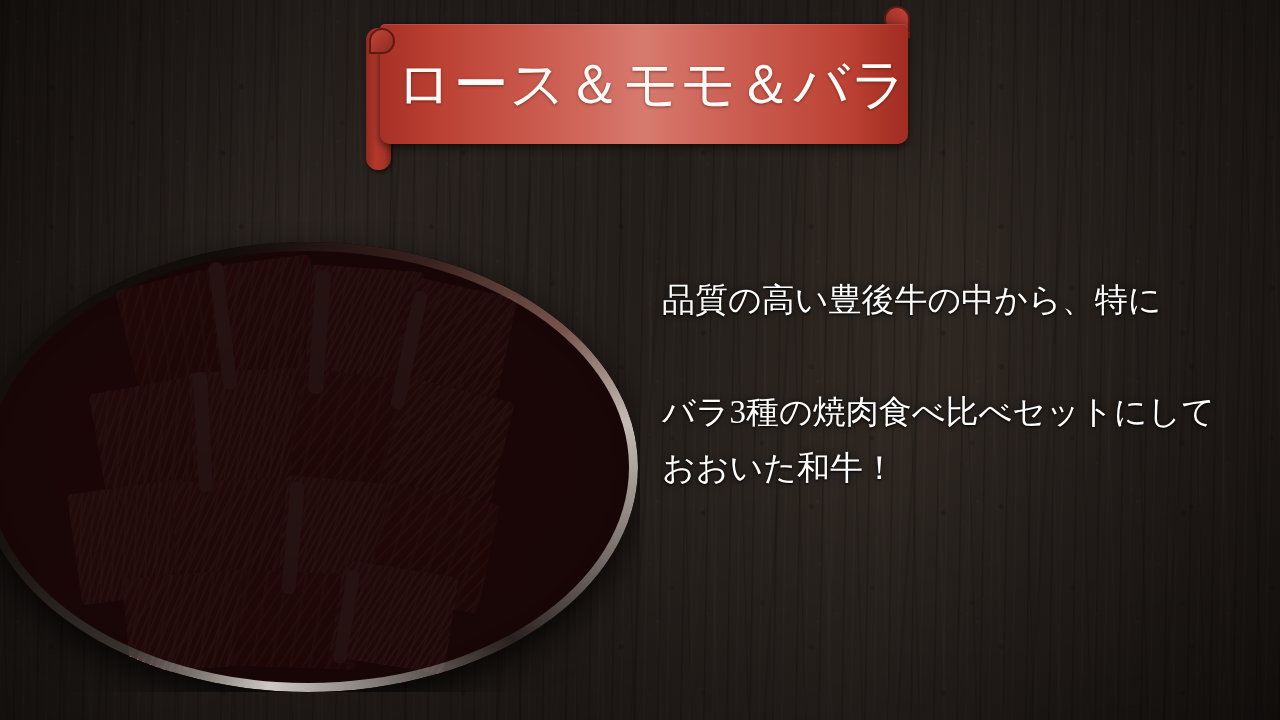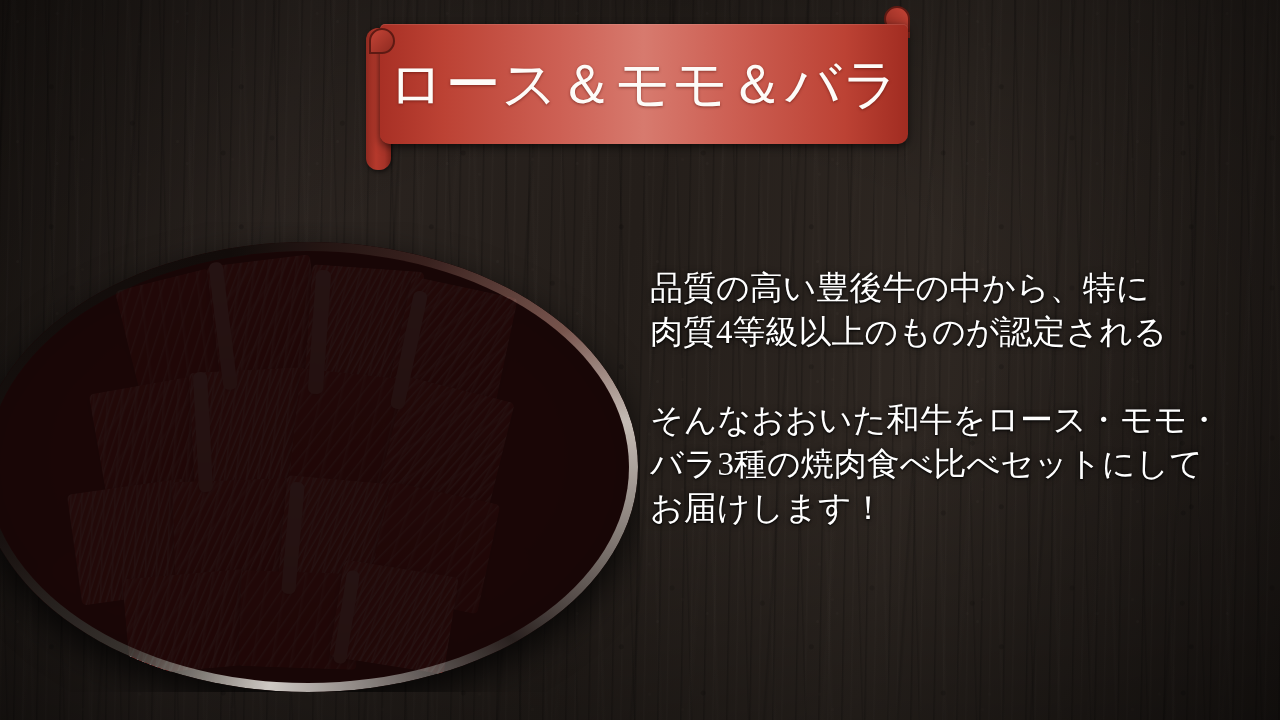--- a/index.html
+++ b/index.html
@@ -156,21 +156,21 @@
         #bc4234 88%,
         #a12c21 100%);
     box-shadow: 0 3px 8px rgba(0,0,0,.6), inset 0 1px 0 rgba(255,255,255,.10);
   }
   .banner-title {
     position: absolute;
     left: 0;
     right: 0;
     top: 50%;
     transform: translateY(-50%);
-    text-align: center;
+    text-align: right;
     color: #fdfbf8;
     font-size: 55px;
     line-height: 1;
     letter-spacing: 1px;
     font-weight: 400;
     font-family: "Liberation Serif", "DejaVu Serif", serif;
     text-shadow: 0 1px 3px rgba(80,15,10,.55);
     white-space: nowrap;
   }
 
@@ -287,21 +287,21 @@
     left: 650px;
     top: 266px;
     width: 615px;
     color: #ffffff;
     font-size: 33px;
     line-height: 44px;
     font-family: "Liberation Serif", "DejaVu Serif", serif;
     text-shadow: 0 1px 2px rgba(0,0,0,.9), 0 0 6px rgba(0,0,0,.7);
     white-space: nowrap;
   }
-  .copy p { margin: 0; }
+  .copy p { margin: 12px; }
   .copy .para-gap { height: 44px; }
 </style>
 </head>
 <body>
 
 <div id="stage">
 
   <div class="bg-base"></div>
   <div class="bg-grain-a"></div>
   <div class="bg-grain-b"></div>
@@ -348,20 +348,18 @@
           <div class="fatcap" style="left: 308px; top: 240px; width: 14px; height: 112px; transform: rotate(5deg);"></div>
           <div class="fatcap" style="left: 362px; top: 328px; width: 13px; height: 94px; transform: rotate(9deg);"></div>
         </div>
       <div id="leaf-layer"></div>
       <div class="plate-rim"></div>
     </div>
   </div>
 
   <div class="copy">
     <p>品質の高い豊後牛の中から、特に</p>
-    <p>肉質4等級以上のものが認定される</p>
     <div class="para-gap"></div>
-    <p>そんなおおいた和牛をロース・モモ・</p>
     <p>バラ3種の焼肉食べ比べセットにして</p>
-    <p>お届けします！</p>
+    <p>おおいた和牛！</p>
   </div>
 
 </div>
 
 </body></html>

